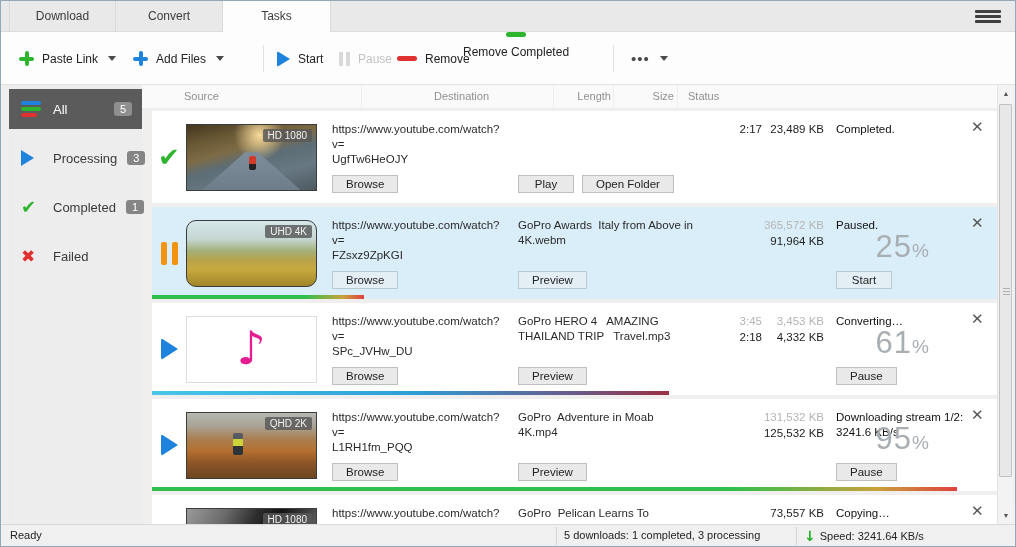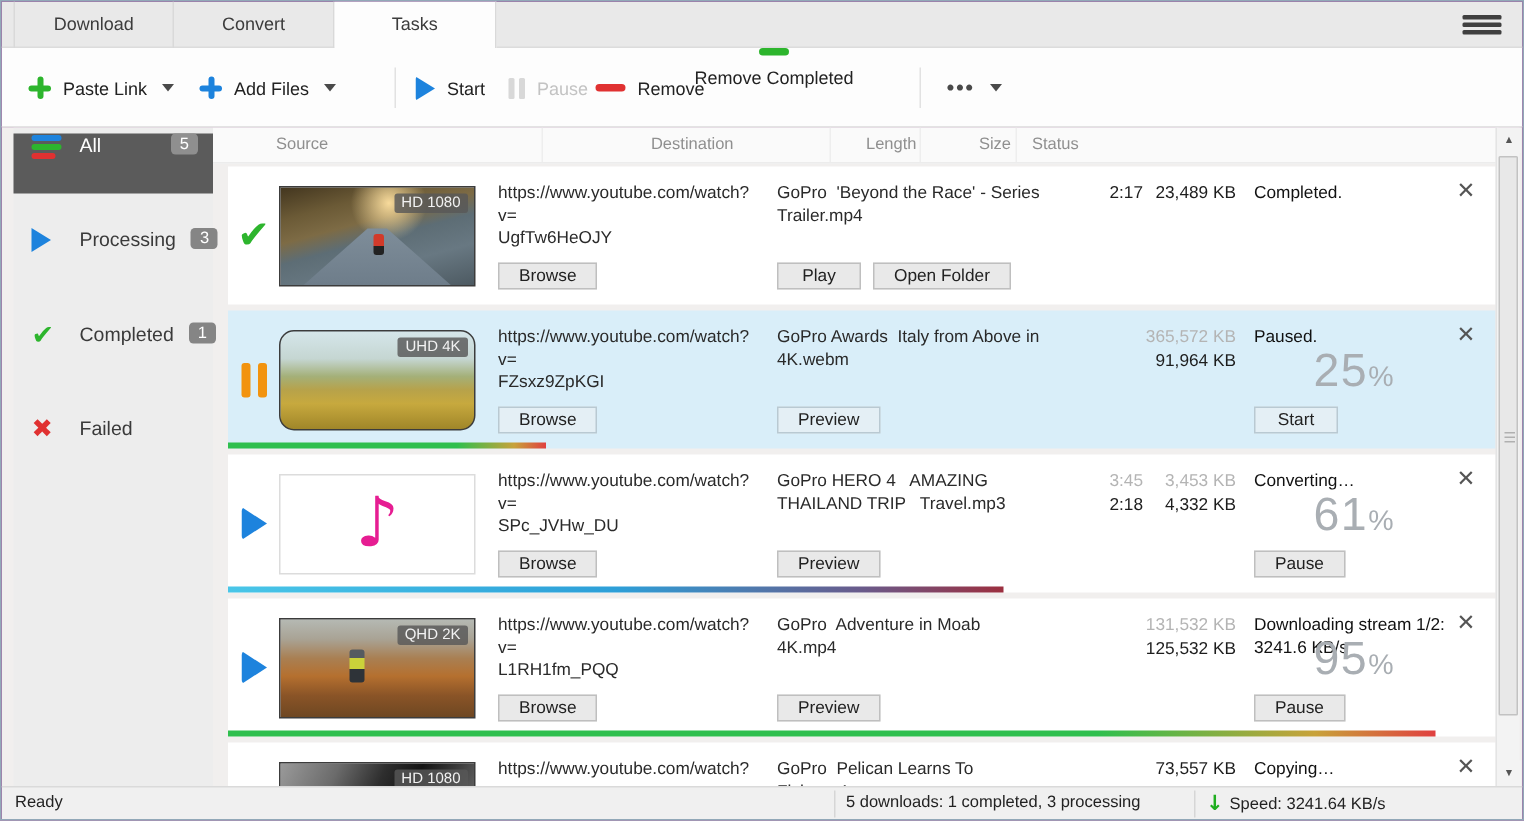--- a/index.html
+++ b/index.html
@@ -2,21 +2,21 @@
 <html><head>
 <meta charset="utf-8">
 <style>
   * { box-sizing: border-box; margin: 0; padding: 0; }
   html,body { width:1016px; height:547px; }
   body {
     font-family: "Liberation Sans", sans-serif;
     font-size: 12px; color:#2a2a2a; overflow:hidden;
     background:#f0f0f0;
   }
-  .window { position:absolute; inset:0; border:1px solid #92a8b8; background:#701a75; overflow:hidden; }
+  .window { position:absolute; inset:0; border:1px solid #92a8b8; background:#0f766e; overflow:hidden; }
 
   
   .tabbar { position:absolute; left:0; top:0; right:0; height:31px; background:#e9e9e9; border-bottom:1px solid #dcdcdc; }
   .tab { position:absolute; top:0; height:31px; line-height:31px; text-align:center; color:#3c3c3c; cursor:default; border-right:1px solid #d9d9d9; }
   .tab.t0 { left:8px; width:107px; border-left:1px solid #d9d9d9; }
   .tab.t1 { left:115px; width:107px; }
   .tab.t2 { left:222px; width:108px; }
   .tab.active { background:#fdfdfd; border-bottom:1px solid #fdfdfd; height:32px; }
   .hamburger { position:absolute; right:14px; top:9px; width:26px; height:14px; cursor:pointer; }
   .hamburger span { display:block; height:3px; background:#3f3f3f; border-radius:1px; margin-bottom:2px; }
@@ -37,21 +37,21 @@
   .dash { width:20px; height:5px; border-radius:2.5px; }
   .dash.red { background:#e03131; } .dash.green { background:#2db52d; }
   .tb-disabled { color:#c3c3c3; }
   .dots { font-size:15px; letter-spacing:1px; color:#4a4a4a; line-height:10px; }
 
   
   .main { position:absolute; left:0; top:84px; right:0; bottom:22px; background:#f1efee; overflow:hidden; }
 
   
   .sidebar { position:absolute; left:8px; top:0; width:133px; bottom:0; background:#ededed; }
-  .side-item { position:relative; height:40px; display:flex; align-items:flex-start; padding:0 10px 0 12px; gap:10px; color:#3a3a3a; font-size:13px; cursor:pointer; margin-bottom:23px; }
+  .side-item { position:relative; height:40px; display:flex; align-items:center; padding:0 10px 0 12px; gap:10px; color:#3a3a3a; font-size:13px; cursor:pointer; margin-bottom:9px; }
   .side-item.sel { background:#5b5b5b; color:#fff; }
   .side-item .badge { margin-left:auto; background:#858585; color:#fff; font-size:11px; border-radius:3px; padding:1px 6px; }
   .side-item.sel .badge { background:#8f8f8f; }
   .si-ic { width:22px; display:flex; flex-direction:column; justify-content:center; align-items:flex-start; flex:none; }
   .ic-queue i { display:block; width:20px; height:4px; border-radius:2px; margin:1px 0; }
   .ic-queue i:nth-child(1){ background:#1d83dd; } .ic-queue i:nth-child(2){ background:#2db52d; } .ic-queue i:nth-child(3){ background:#e03131; width:16px; }
   .ic-playtri { width:0; height:0; border-top:8px solid transparent; border-bottom:8px solid transparent; border-left:13px solid #1d83dd; }
   .glyph-check { font-family:"DejaVu Sans",sans-serif; color:#2db52d; font-size:18px; font-weight:bold; line-height:1; }
   .glyph-x { font-family:"DejaVu Sans",sans-serif; color:#e03131; font-size:17px; font-weight:bold; line-height:1; }
 
@@ -232,21 +232,20 @@
     <div class="cell-thumb">
       <div class="thumb th-road">
         <span class="badge-q">HD 1080</span>
       </div>
     </div>
     <div class="cell-source">
       <div class="url"><div>https://www.youtube.com/watch?v=</div><div>UgfTw6HeOJY</div></div>
       <button class="btn">Browse</button>
     </div>
     <div class="cell-dest">
-      <div class="dest">GoPro  'Beyond the Race' - Series Trailer.mp4</div>
       <div class="dest-btns">
               <button class="btn">Play</button>
               <button class="btn">Open Folder</button>
             </div>
     </div>
     <div class="cell-length">
             <div class="val">2:17</div>
           </div>
     <div class="cell-size">
             <div class="val">23,489 KB</div>

